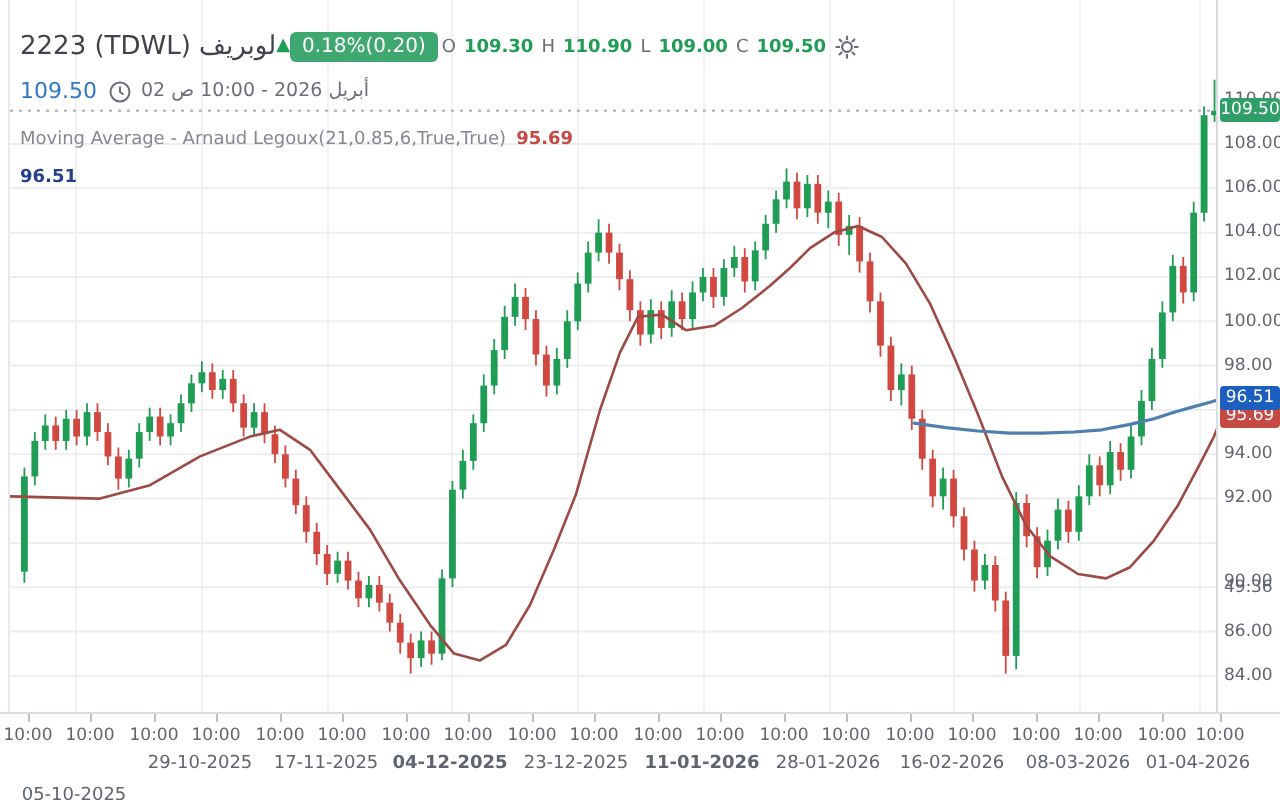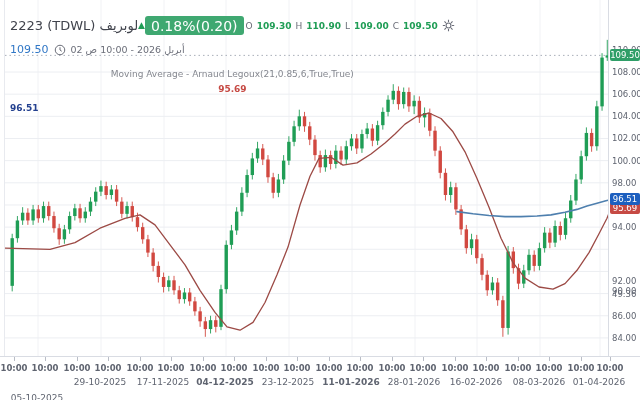--- a/index.html
+++ b/index.html
@@ -8,36 +8,36 @@
 
   .plot  { position:absolute; left:4px; top:0; width:604px; height:356px; border-left:1px solid #e8eaef; }
   .plot svg { display:block; }
 
   .paxis { position:absolute; left:608px; top:0; width:32px; height:356px; border-left:1px solid #d9dce3; background:#fff; }
   .pl { position:absolute; left:3px; font-size:8.5px; color:#5f6470; white-space:nowrap; }
   .pbadge { position:absolute; left:1px; width:30px; text-align:center; font-size:8.5px; color:#fff; border-radius:2px; padding:2px 0; line-height:1; }
 
   .taxis { position:absolute; left:0; top:356px; width:640px; height:44px; border-top:1px solid #d9dce3; background:#fff; }
   .ttick { position:absolute; top:0; width:1px; height:4px; background:#b9bdc6; }
-  .tl { position:absolute; top:6px;  transform:translateX(-50%); font-size:8.5px; color:#5f6470; white-space:nowrap;font-weight:bold; }
+  .tl { position:absolute; top:6px;  transform:translateX(-50%); font-size:8.5px; color:#5f6470; white-space:nowrap; }
   .dl { position:absolute; top:20px; transform:translateX(-50%); font-size:9px;   color:#5f6470; white-space:nowrap; }
 
   .hdr { position:absolute; left:10px; top:16px; }
   .r1 { display:flex; align-items:center; gap:0; font-size:13px; color:#40434c; }
   .arrow { font-size:9px; line-height:1; }
-  .pill { font-size:14px; color:#fff; border-radius:3px; padding:2.5px 6px; line-height:1; }
+  .pill { font-size:10px; color:#fff; border-radius:3px; padding:2.5px 6px; line-height:1; }
   .ohlc { display:flex; gap:4px; font-size:9px; color:#6a6d78; align-items:center; margin-left:2px; }
   .ohlc .v { font-weight:bold; }
   .gear { display:flex; align-items:center; margin-left:4px; cursor:pointer; }
   .r2 { display:flex; align-items:center; gap:5px; margin-top:8px; }
   .lp { font-size:11px; }
   .clock { display:flex; align-items:center; }
   .dt { font-size:9.5px; color:#6a6d78; }
   .ind { display:flex; gap:5px; font-size:9px; color:#84878f; align-items:center; }
-  .ind-1 { margin-top:13px;flex-direction:column; }
+  .ind-1 { margin-top:13px; }
   .ind-2 { margin-top:9px; }
   .ind .iv { font-weight:bold; }
 </style>
 </head>
 <body>
 
 <div id="app">
 
   <div class="plot">
     <svg id="plotSvg" width="604" height="356" viewBox="0 0 604 356">
@@ -302,21 +302,21 @@
 
   <div class="paxis" id="paxis">
       <div class="pl" style="top: 44.84px;">110.00</div>
       <div class="pl" style="top: 67px;">108.00</div>
       <div class="pl" style="top: 89.16px;">106.00</div>
       <div class="pl" style="top: 111.32px;">104.00</div>
       <div class="pl" style="top: 133.48px;">102.00</div>
       <div class="pl" style="top: 155.64px;">100.00</div>
       <div class="pl" style="top: 177.8px;">98.00</div>
       <div class="pl" style="top: 222.12px;">94.00</div>
-      <div class="pl" style="top: 244.28px; margin-top: 32px;">92.00</div>
+      <div class="pl" style="top: 244.28px;">92.00</div>
       <div class="pl" style="top: 266.44px; margin-top: 20px;">90.00</div>
       <div class="pl" style="top: 288.6px;">49.36</div>
       <div class="pl" style="top: 310.76px;">86.00</div>
       <div class="pl" style="top: 332.92px;">84.00</div>
       <div class="pbadge" style="top: 201.895px; background: rgb(198, 74, 68);">95.69</div>
       <div class="pbadge" style="top: 192.809px; background: rgb(29, 95, 191);">96.51</div>
       <div class="pbadge" style="top: 48.88px; background: rgb(47, 158, 104);">109.50</div>
     </div>
 
   <div class="taxis" id="taxis">

